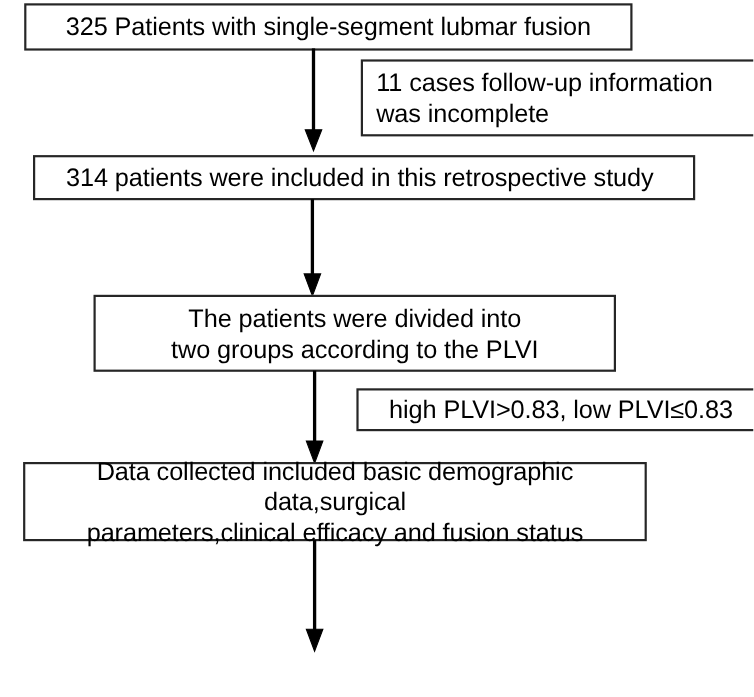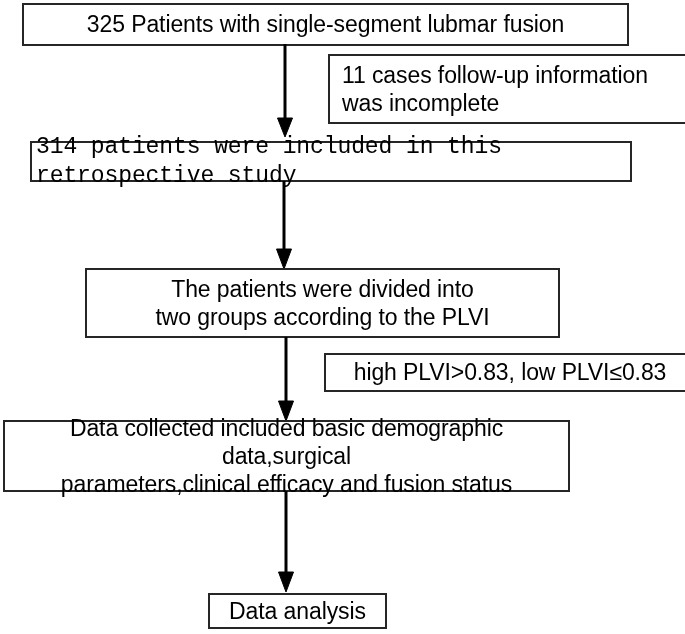--- a/index.html
+++ b/index.html
@@ -27,28 +27,28 @@
     text-align: center;
     line-height: 1.22;
     letter-spacing: -0.1px;
   }
   .node .node-text {
     display: block;
     white-space: pre-line;
     padding: 0 6px;
   }
   
-  #node-screened      { left: 22px;  top: 3px;   width: 607px; height: 43px;  font-size: 23px; }
+  #node-screened      { left: 22px;  top: 3px;   width: 553px; height: 43px;  font-size: 23px; }
   #node-excluded      { left: 300px; top: 54px;  width: 368px; height: 70px;  font-size: 23px; justify-content: flex-start; text-align: left; margin-left: 28px; }
   #node-excluded .node-text { padding-left: 12px; }
   #node-included      { left: 30px;  top: 141px; width: 602px; height: 41px;  font-size: 23px; justify-content: flex-start; text-align: left; }
-  #node-included .node-text { padding-left: 4px; font-family: Liberation Mono, monospace; }
+  #node-included .node-text { padding-left: 28px; }
   #node-grouping      { left: 85px;  top: 268px; width: 475px; height: 70px;  font-size: 23px; }
   #node-threshold     { left: 308px; top: 353px; width: 372px; height: 39px;  font-size: 23px; margin-left: 16px; }
-  #node-data-collect  { left: 3px;   top: 420px; width: 567px; height: 72px;  font-size: 23px; }
+  #node-data-collect  { left: 21px;   top: 420px; width: 567px; height: 72px;  font-size: 23px; }
   #node-analysis      { left: 208px; top: 593px; width: 179px; height: 36px;  font-size: 23px; }
 
   
   .connector {
     position: absolute;
     overflow: visible;
   }
   .connector line,
   .connector polygon {
     stroke: #000000;
@@ -101,17 +101,14 @@
   <div class="node" id="node-data-collect">
     <span class="node-text">Data collected included basic demographic data,surgical
 parameters,clinical efficacy and fusion status</span>
   </div>
 
   <svg class="connector" id="connector-4" style="left:272px; top:491px; width:28px; height:103px;" viewBox="0 0 28 103">
     <line x1="14" y1="0" x2="14" y2="87"></line>
     <polygon points="14,101 6.5,81 21.5,81"></polygon>
   </svg>
 
-  <div class="node" id="node-analysis">
-    <span class="node-text">Data analysis</span>
-  </div>
 
 </div>
 
 </body></html>

